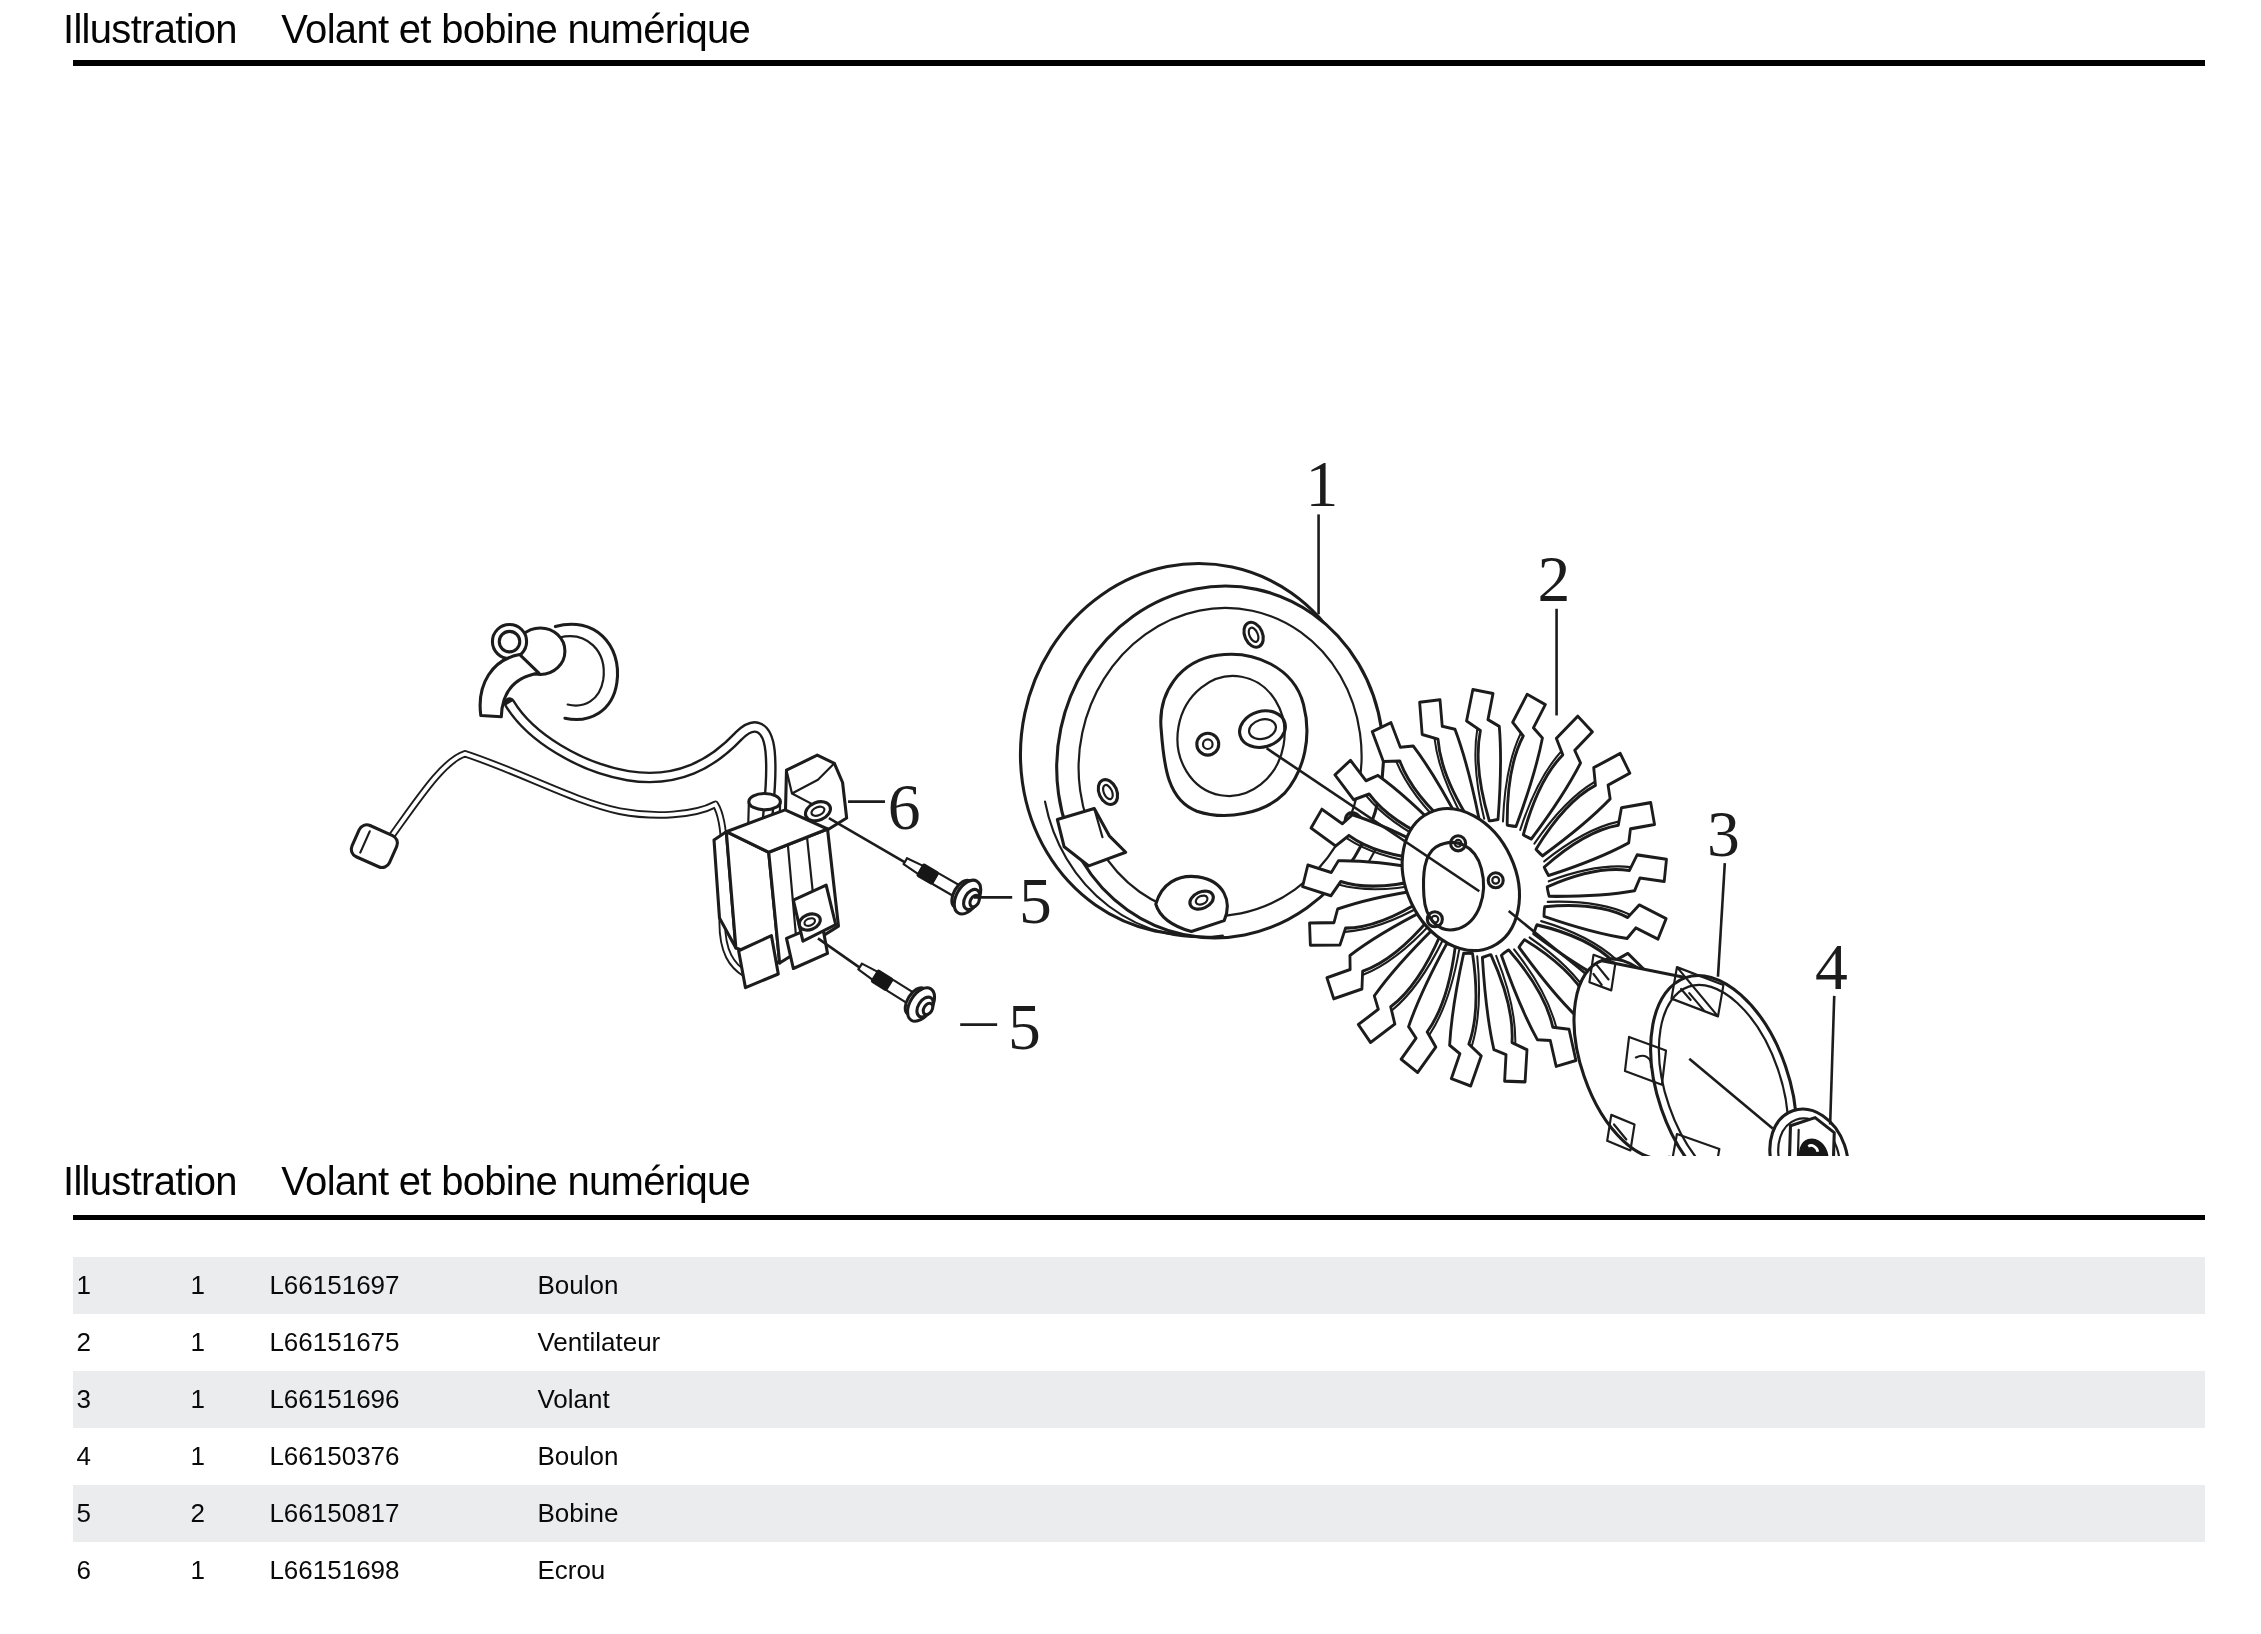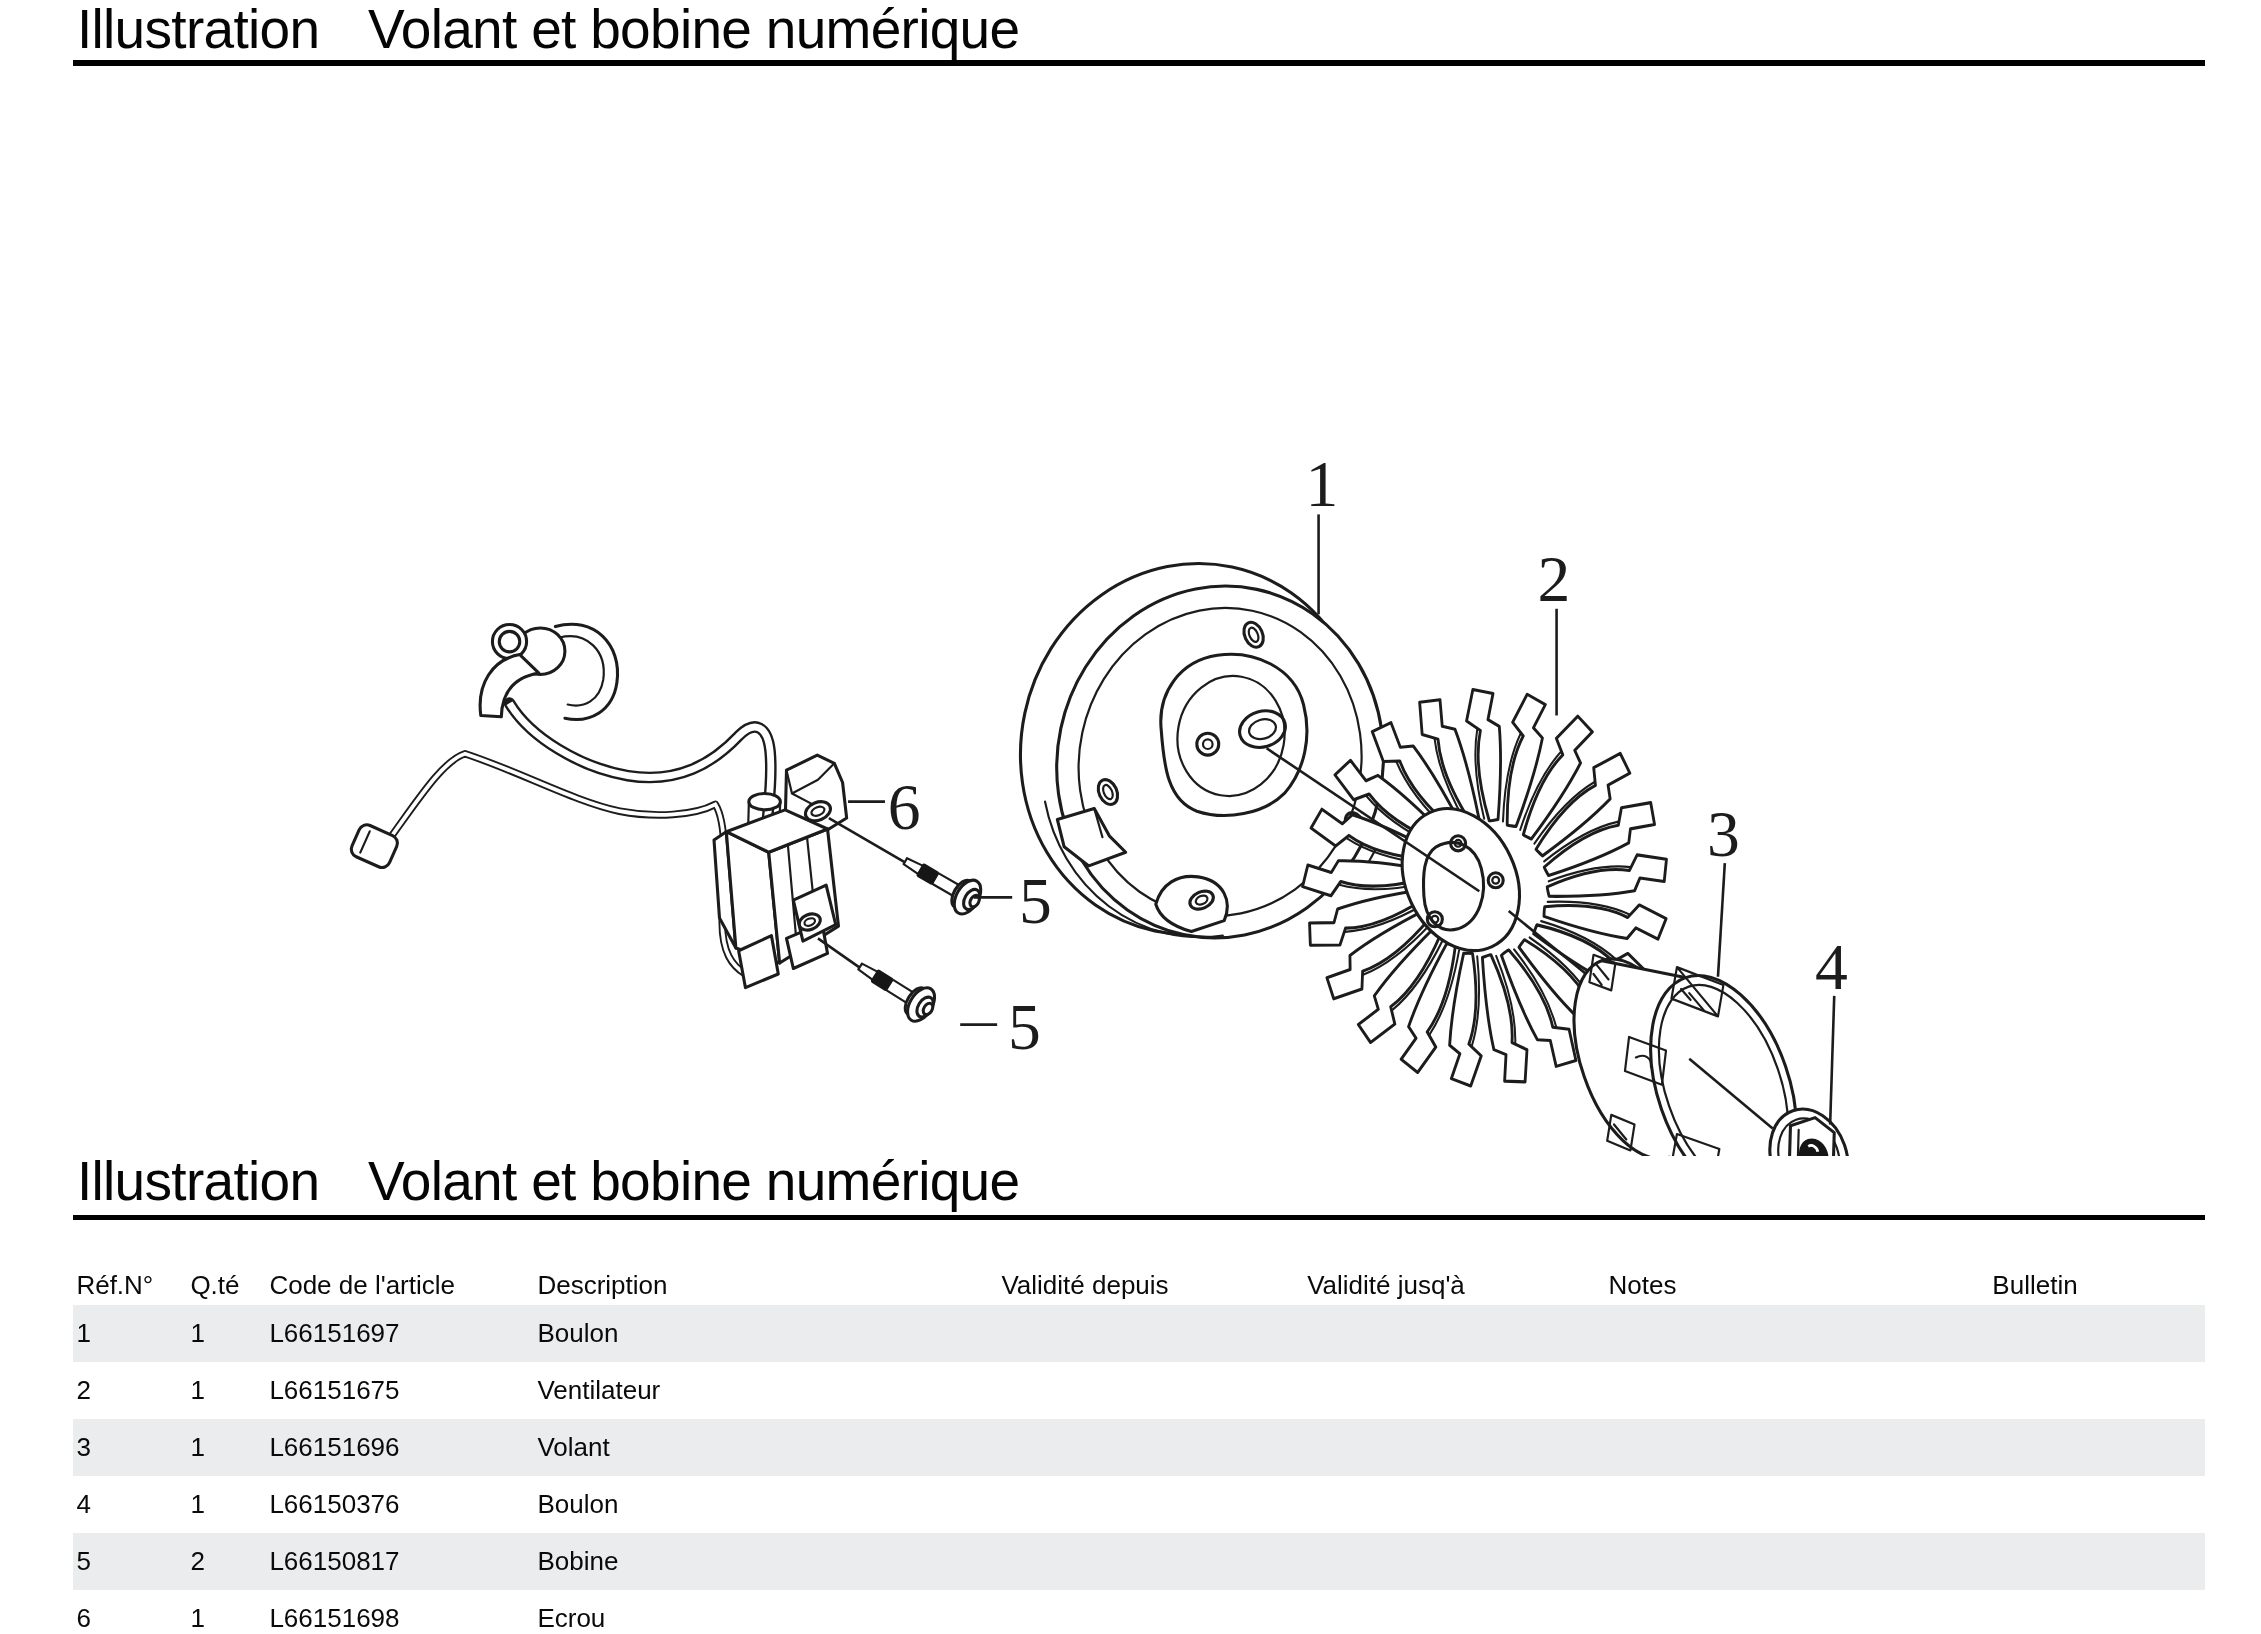--- a/index.html
+++ b/index.html
@@ -3,22 +3,22 @@
 <meta charset="utf-8">
 <style>
   html,body{margin:0;padding:0;}
   body{
     width:2261px;height:1635px;position:relative;overflow:hidden;
     background:#ffffff;
     font-family:"Liberation Sans", sans-serif;
     color:#0a0a0a;
   }
   .doc-title{
-    position:absolute;left:77px;
-    font-size:55px;line-height:51px;letter-spacing:-0.7px;color:#050505;
+    position:absolute;left:63px;
+    font-size:40px;line-height:51px;letter-spacing:-0.7px;color:#050505;
     white-space:nowrap;
   }
   .doc-title .t-label{display:inline-block;}
   .doc-title .t-name{display:inline-block;margin-left:34px;}
   .rule{
     position:absolute;left:73px;width:2132px;background:#000;
   }
   #rule-top{top:60px;height:5.5px;}
   #rule-mid{top:1215px;height:4.8px;}
   #title-top{top:4.1px;}
@@ -265,30 +265,20 @@
   <line class="leader" x1="2694" y1="1730" x2="2756" y2="1784"></line>
 </svg>
 
 <div class="doc-title" id="title-mid">
   <span class="t-label">Illustration</span>
   <span class="t-name">Volant et bobine numérique</span>
 </div>
 <div class="rule" id="rule-mid"></div>
 
 <div id="parts-table">
-  <div class="t-row head">
-    <div>Réf.N°</div>
-    <div>Q.té</div>
-    <div>Code de l'article</div>
-    <div>Description</div>
-    <div class="c">Validité depuis</div>
-    <div class="c">Validité jusq'à</div>
-    <div class="c">Notes</div>
-    <div class="c-bulletin">Bulletin</div>
-  </div>
 
   <div class="t-row alt">
     <div>1</div>
     <div>1</div>
     <div>L66151697</div>
     <div>Boulon</div>
     <div class="c"></div>
     <div class="c"></div>
     <div class="c"></div>
     <div class="c-bulletin"></div>

